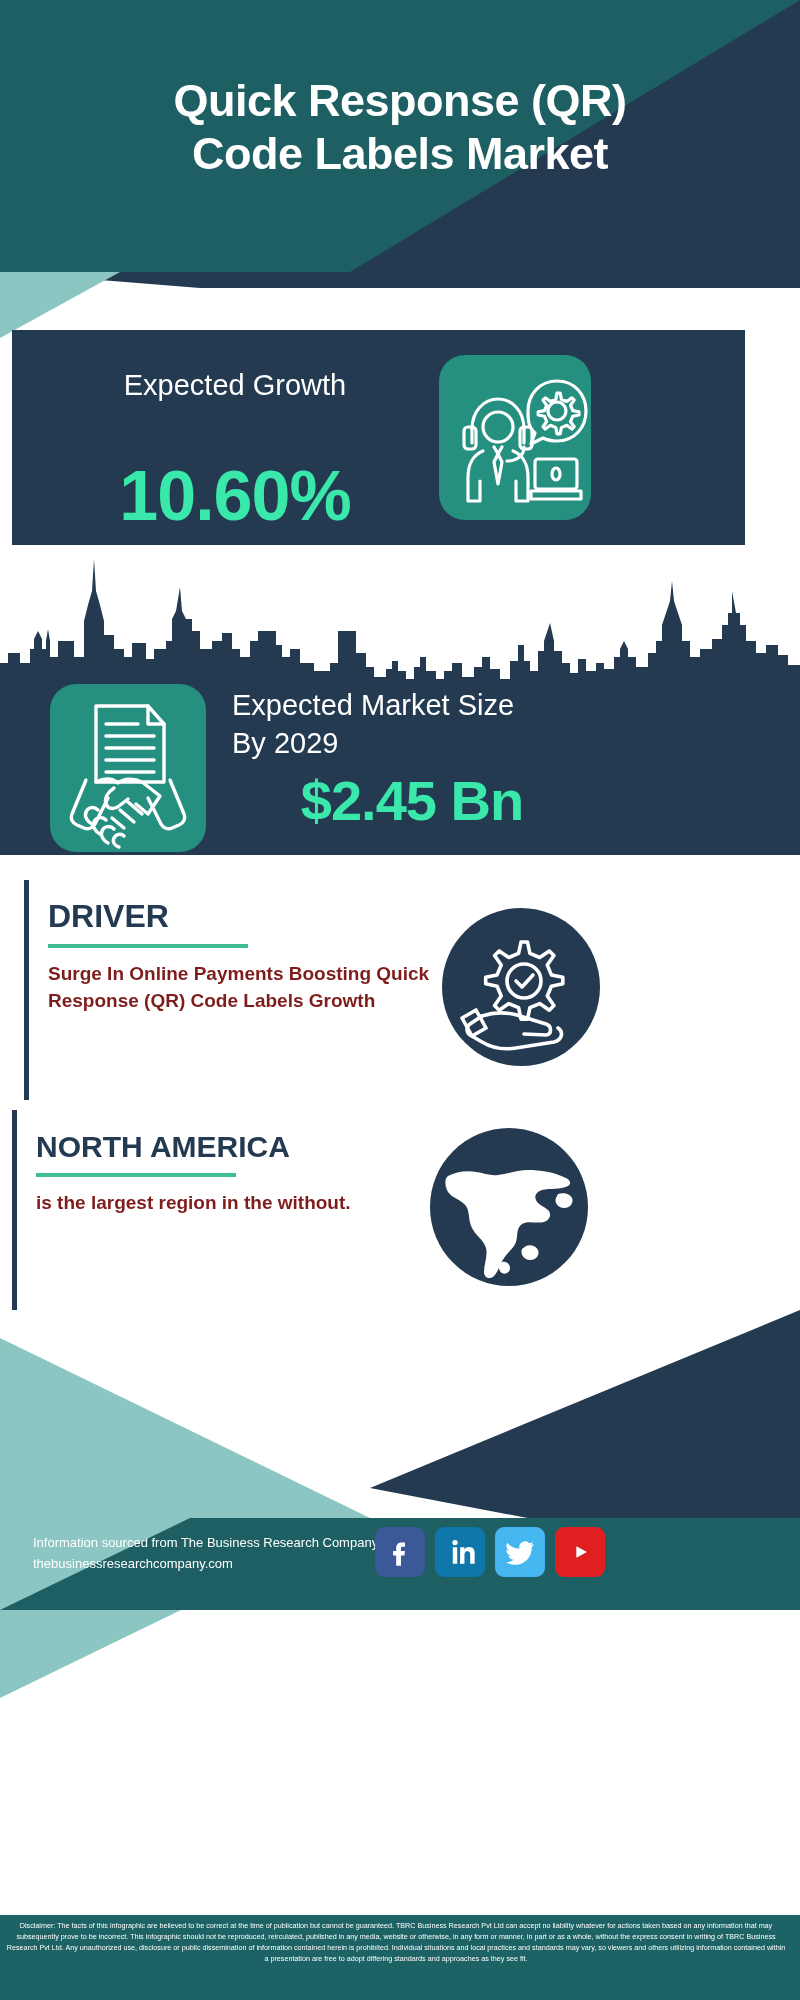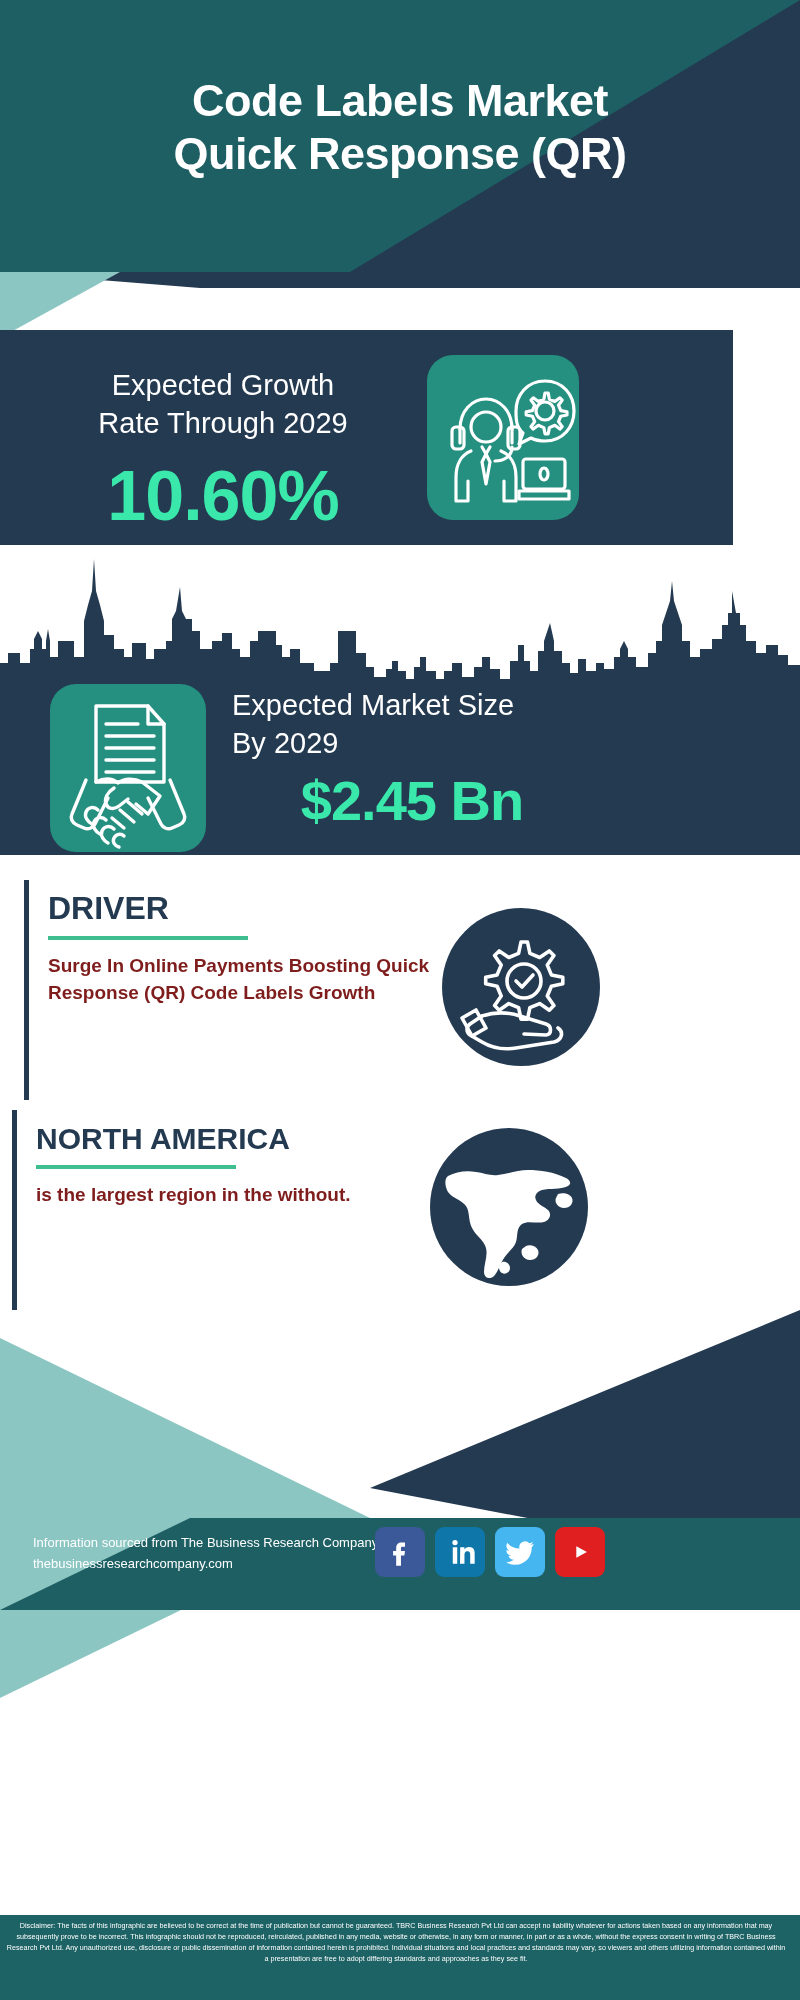--- a/index.html
+++ b/index.html
@@ -56,21 +56,21 @@
   }
   .subheader-dark {
     position:absolute; left:0; top:0;
     width:800px; height:66px;
     background:#243a51;
     clip-path:polygon(0 0, 800px 0, 800px 16px, 200px 16px);
   }
 
   
   .growth {
-    position:absolute; left:0; top:330px;
+    position:absolute; left:12px; top:330px;
     width:733px; height:215px;
     background:#243a51;
   }
   .growth-text {
     position:absolute; left:28px; top:36px;
     width:390px;
     text-align:center;
     color:#ffffff;
     font-size:29px;
     line-height:1.32;
@@ -143,20 +143,21 @@
   .card { position:absolute; }
   .card-bar {
     position:absolute; left:0; top:0;
     width:5px; height:100%;
     background:#243a51;
   }
   .card-title {
     color:#243a51;
     font-weight:bold;
     letter-spacing:0px;
+    margin-top:8px;
   }
   .card-rule {
     width:200px; height:4px;
     background:#3fbf8f;
     margin-top:9px; margin-bottom:13px;
   }
   .card-body {
     color:#7f1d1d;
     font-weight:bold;
     font-size:19px;
@@ -243,34 +244,33 @@
   }
 </style>
 </head>
 <body>
 
 <div class="page">
 
   <div class="header">
     <div class="header-diag"></div>
     <div class="header-title">
+      <div>Quick Response (QR)</div>
       <div>Code Labels Market</div>
-      <div>Quick Response (QR)</div>
     </div>
   </div>
 
   <div class="subheader">
     <div class="subheader-dark"></div>
     <div class="subheader-teal"></div>
   </div>
 
   <div class="growth">
     <div class="growth-text">
       <div>Expected Growth</div>
-      <div>Rate Through 2029</div>
     </div>
     <div class="growth-value">10.60%</div>
     <div class="growth-icon">
       <svg viewBox="0 0 152 165" width="152" height="165" aria-hidden="true">
         <g fill="none" stroke="#ffffff" stroke-width="3.2" stroke-linejoin="round" stroke-linecap="round">
 
           <path d="M118 26 C136 26 147 40 147 56 C147 72 136 86 118 86 C113 86 108 85 104 83 L92 89 L96 78 C89 72 89 64 89 56 C89 40 100 26 118 26 Z"></path>
           <circle cx="118" cy="56" r="9"></circle>
           <path d="M118 38 l3.2 0 1.2 6.2 5.4 2.3 5.1-3.7 2.3 2.3 -3.7 5.1 2.3 5.4 6.2 1.2 0 3.2 -6.2 1.2 -2.3 5.4 3.7 5.1 -2.3 2.3 -5.1-3.7 -5.4 2.3 -1.2 6.2 -3.2 0 -1.2-6.2 -5.4-2.3 -5.1 3.7 -2.3-2.3 3.7-5.1 -2.3-5.4 -6.2-1.2 0-3.2 6.2-1.2 2.3-5.4 -3.7-5.1 2.3-2.3 5.1 3.7 5.4-2.3 Z"></path>
 

